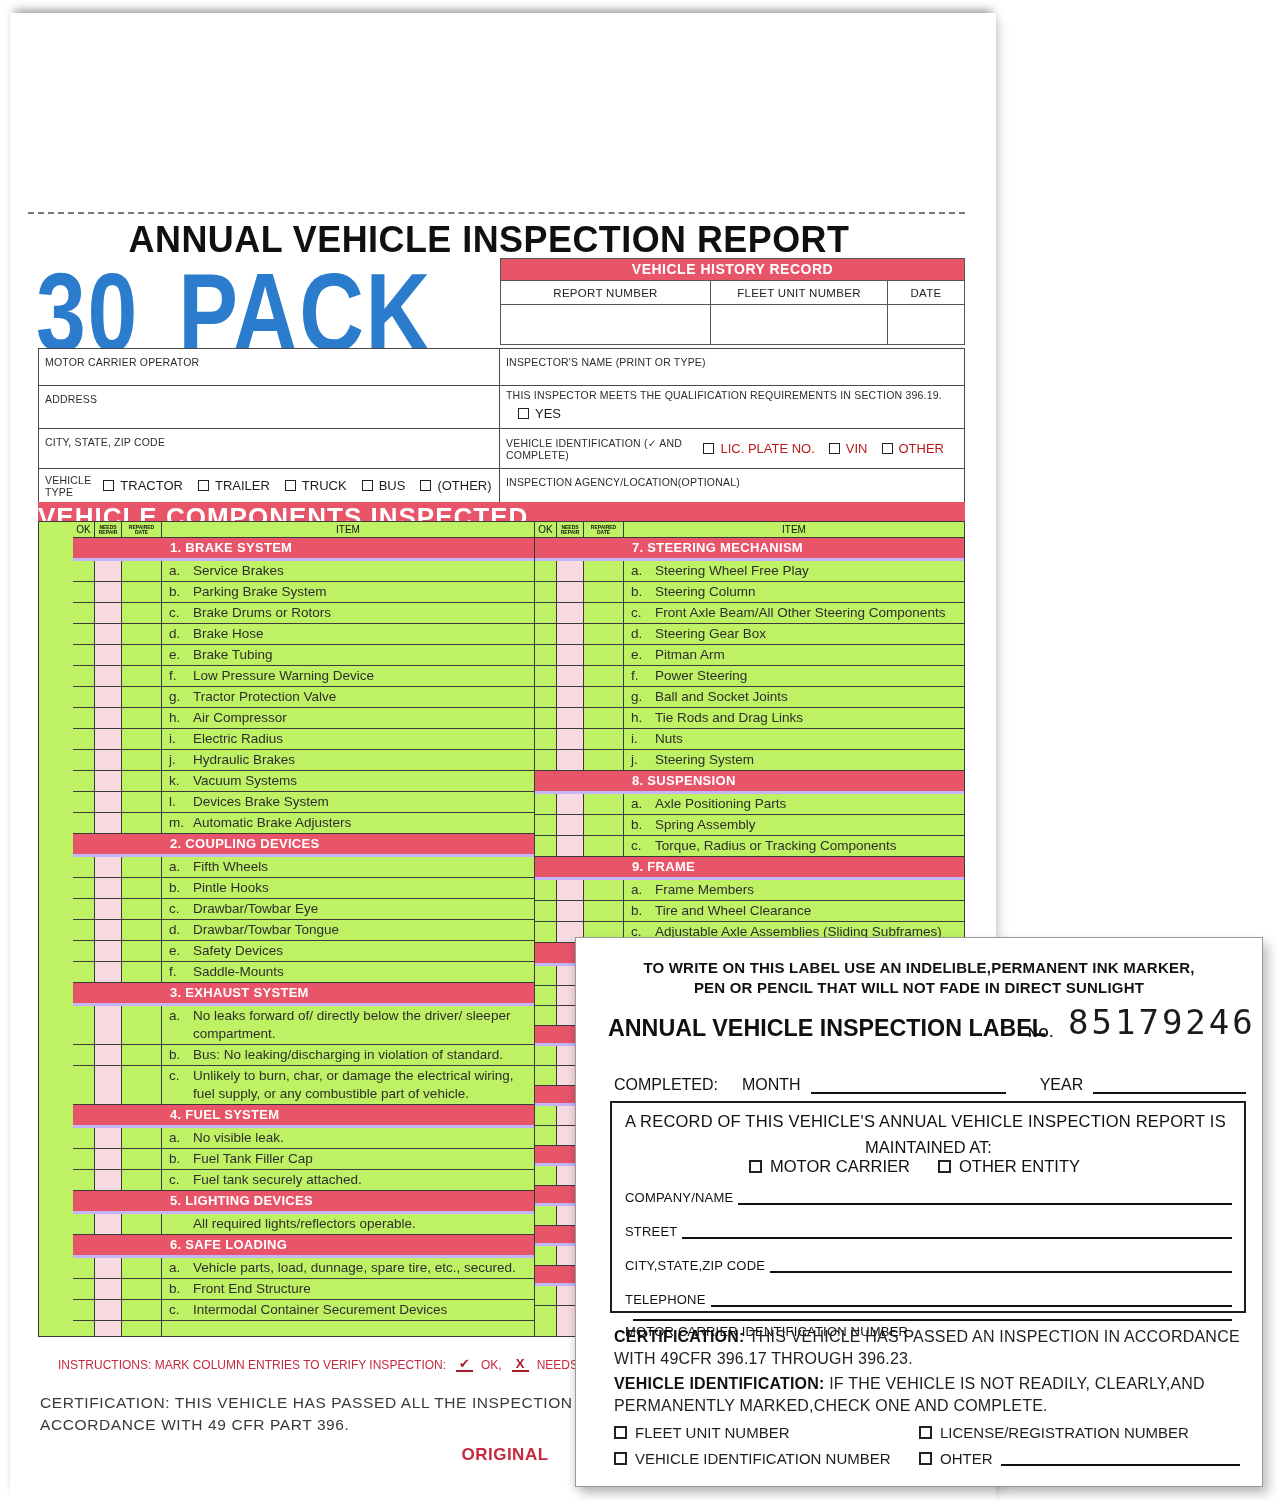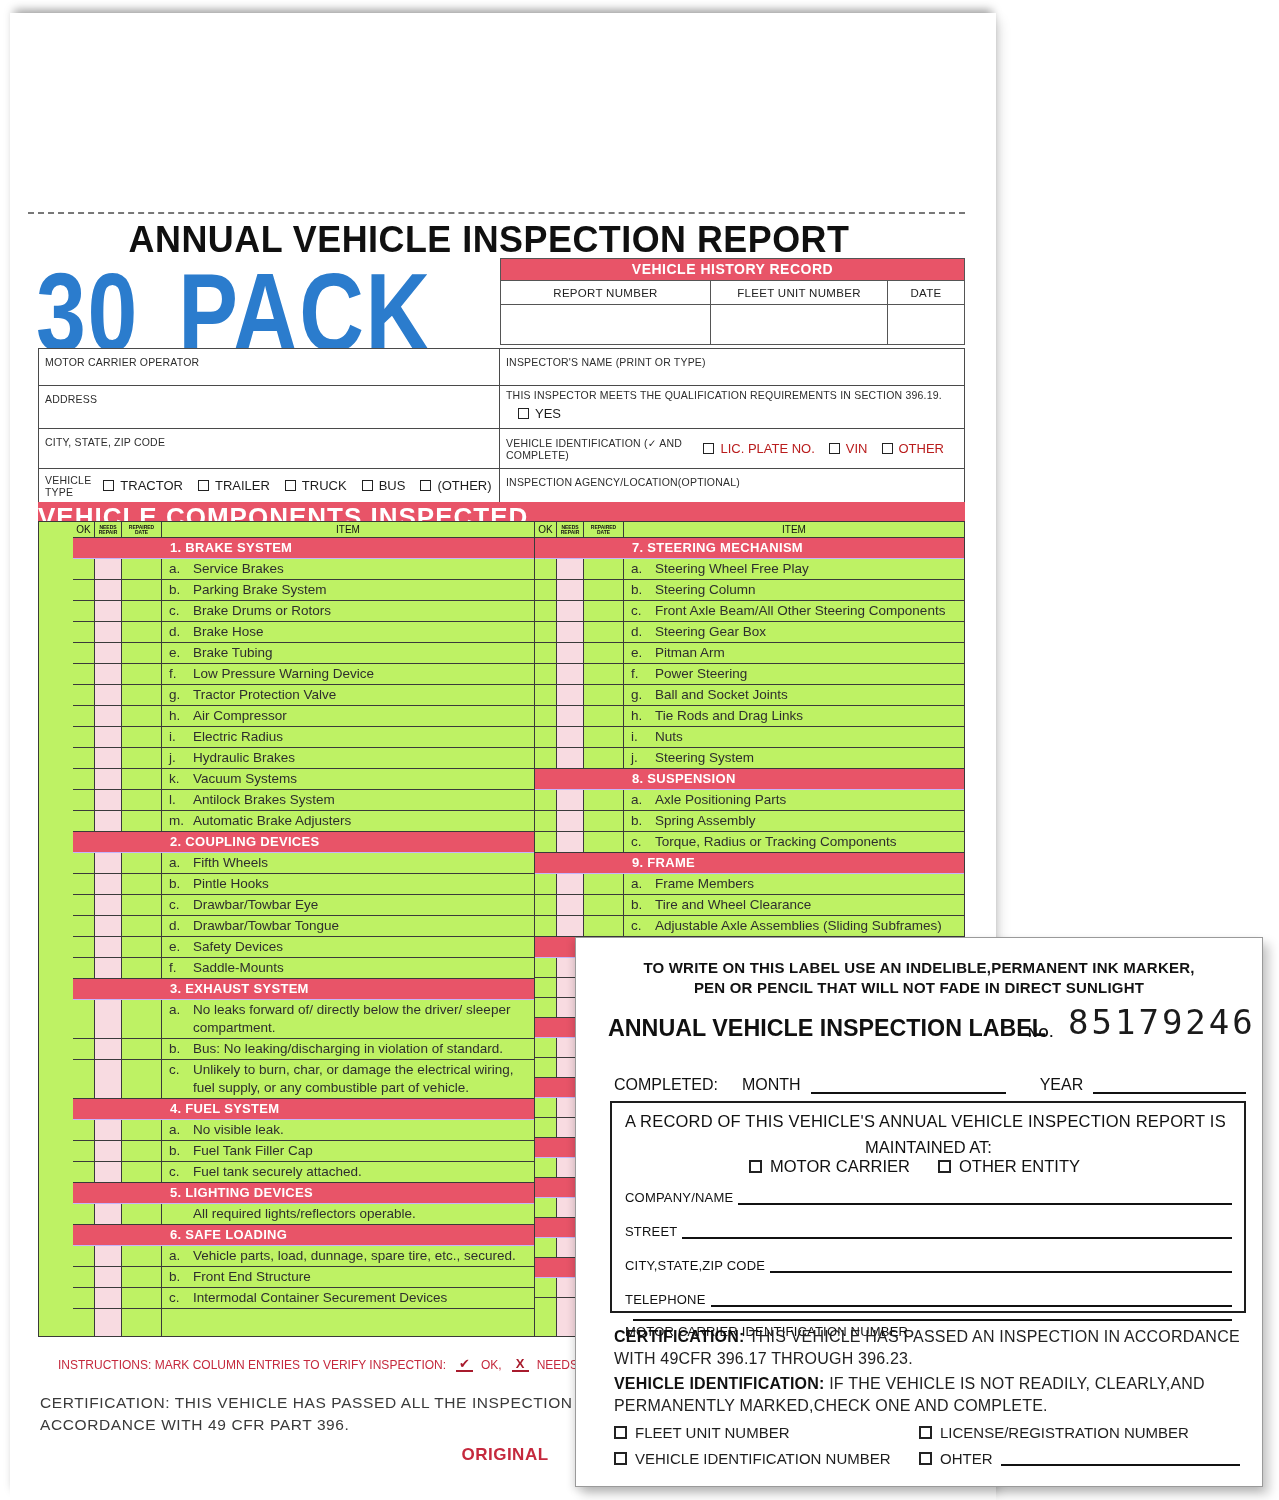--- a/index.html
+++ b/index.html
@@ -50,21 +50,21 @@
   .half { display:flex; flex-direction:column; overflow:hidden; }
   #half-left { width:462px; border-right:1px solid #3a3a3a; }
   #half-right { flex:1; }
   .col-hdr { display:flex; height:16px; border-bottom:1px solid #3a3a3a; flex:none; }
   .col-hdr > div { border-right:1px solid #3a3a3a; }
   .h-ok { width:22px; font-size:10px; text-align:center; line-height:16px; color:#111; }
   .h-nr { width:27px; font-size:5px; line-height:5.5px; text-align:center; padding-top:2.5px; font-weight:bold; color:#111; }
   .h-rd { width:40px; font-size:5px; line-height:5.5px; text-align:center; padding-top:2.5px; font-weight:bold; color:#111; }
   .h-item { flex:1; font-size:10px; text-align:center; line-height:16px; color:#111; border-right:none !important; }
   .sec-hdr { min-height:20px; line-height:20px; background:var(--red,#e85468); color:#fff; font-weight:bold;
-           font-size:13px; padding-left:97px; letter-spacing:.3px; border-bottom:1px solid #c4b5fd; flex:none; white-space:nowrap; }
+           font-size:13px; padding-left:97px; letter-spacing:.3px; border-bottom:3px solid #c4b5fd; flex:none; white-space:nowrap; }
   .crow { display:flex; border-bottom:1px solid #3a3a3a; min-height:20px; flex:none; }
   .crow.fill { flex:1; border-bottom:none; }
   .c-ok { width:22px; border-right:1px solid #3a3a3a; }
   .c-nr { width:27px; border-right:1px solid #3a3a3a; background:var(--pink,#f8dbe1); }
   .c-rd { width:40px; border-right:1px solid #3a3a3a; }
   .c-item { flex:1; display:flex; padding:1px 4px 1px 7px; font-size:13.5px; line-height:18px; color:#2e2e2e; }
   .li-p { width:24px; flex:none; }
   .li-t { flex:1; }
 
   
@@ -314,21 +314,21 @@
               <span class="li-p">k.</span>
               <span class="li-t">Vacuum Systems</span>
             </div>
           </div>
           <div class="crow">
             <div class="c-ok"></div>
             <div class="c-nr"></div>
             <div class="c-rd"></div>
             <div class="c-item">
               <span class="li-p">l.</span>
-              <span class="li-t">Antilock Brakes System</span>
+              <span class="li-t">Devices Brake System</span>
             </div>
           </div>
           <div class="crow">
             <div class="c-ok"></div>
             <div class="c-nr"></div>
             <div class="c-rd"></div>
             <div class="c-item">
               <span class="li-p">m.</span>
               <span class="li-t">Automatic Brake Adjusters</span>
             </div>

